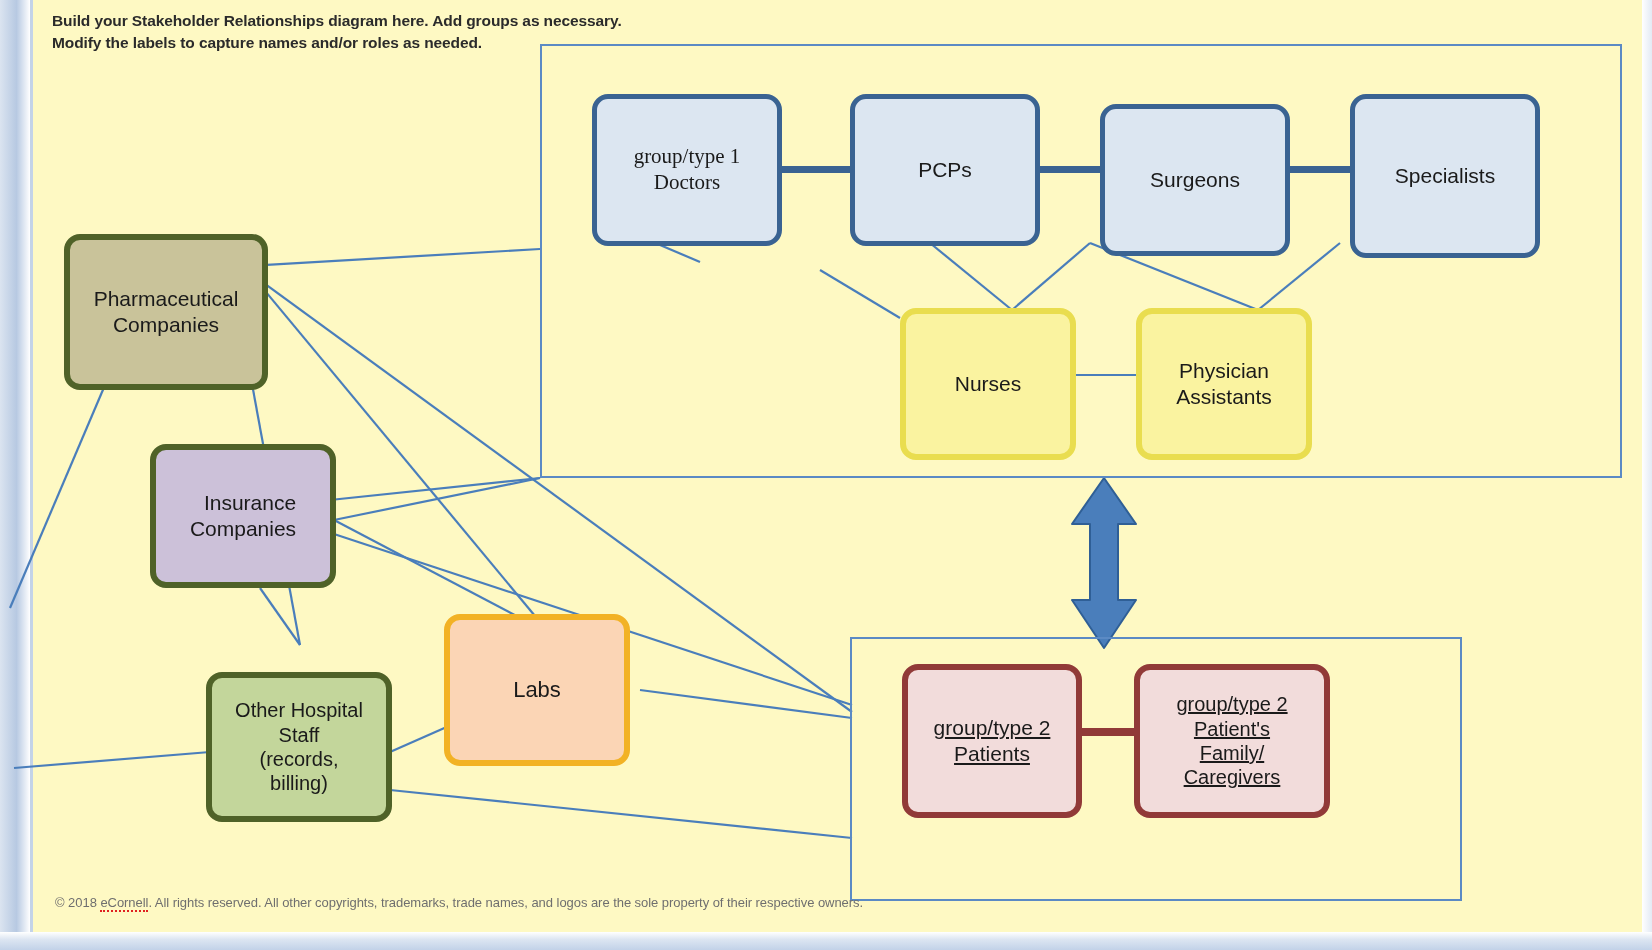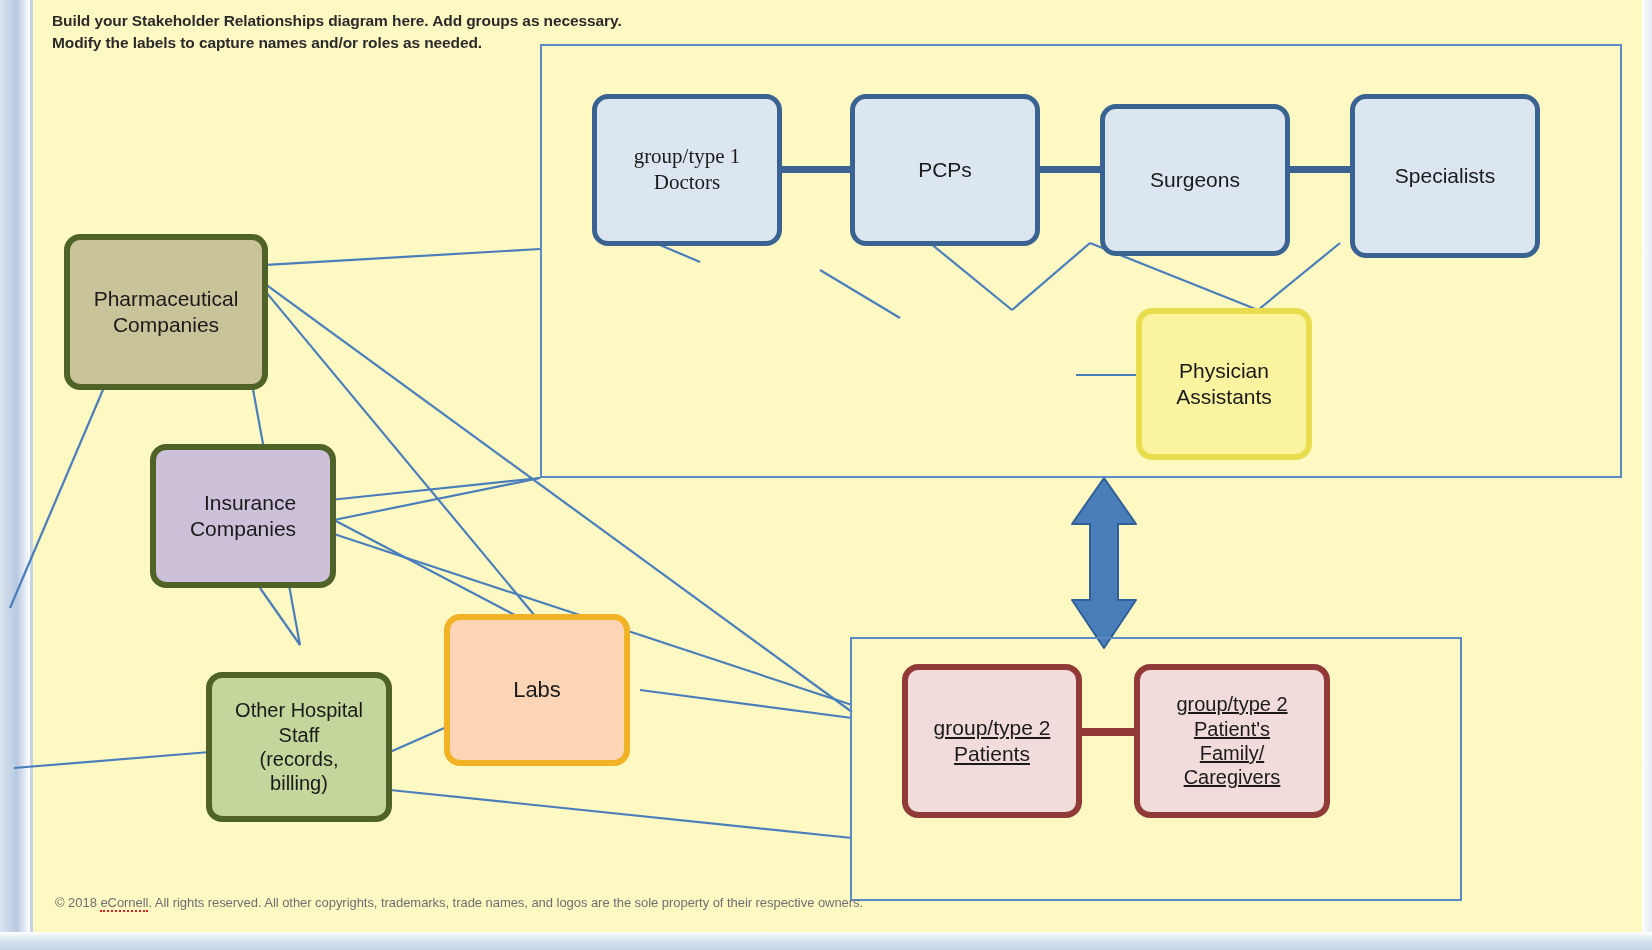--- a/index.html
+++ b/index.html
@@ -208,20 +208,21 @@
   <div class="node blue" style="left:850px; top:94px; width:190px; height:152px;">PCPs</div>
 
   <div class="node blue" style="left:1100px; top:104px; width:190px; height:152px;">Surgeons</div>
 
   <div class="node blue" style="left:1350px; top:94px; width:190px; height:164px;">Specialists</div>
 
   <div style="position:absolute; left:782px; top:166px; width:68px; height:7px; background:#3a6392;"></div>
   <div style="position:absolute; left:1040px; top:166px; width:60px; height:7px; background:#3a6392;"></div>
   <div style="position:absolute; left:1290px; top:166px; width:60px; height:7px; background:#3a6392;"></div>
 
+  <div class="node yellow" style="left:900px; top:308px; width:176px; height:152px;">Nurses</div>
 
   <div class="node yellow" style="left:1136px; top:308px; width:176px; height:152px;">Physician
 Assistants</div>
 
   <div class="node pink" style="left:902px; top:664px; width:180px; height:154px;">group/type 2
 Patients</div>
 
   <div class="node pink small-text" style="left:1134px; top:664px; width:196px; height:154px;">group/type 2
 Patient's
 Family/

